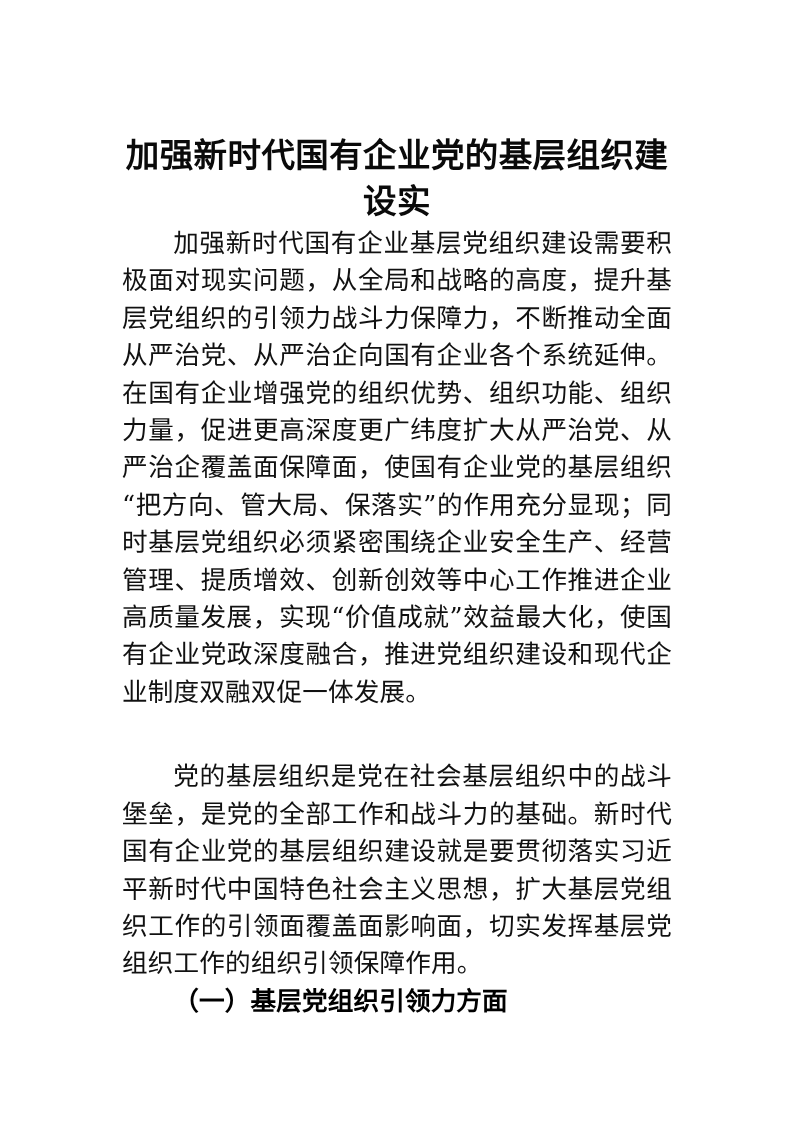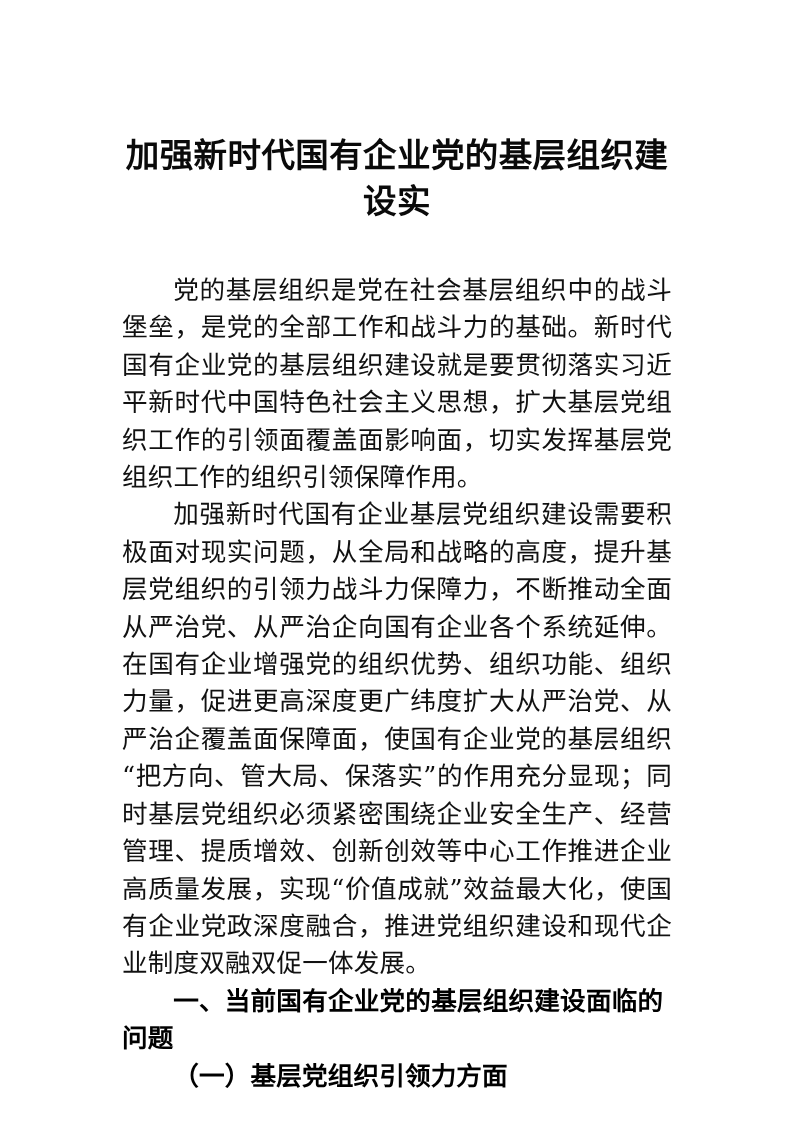--- a/index.html
+++ b/index.html
@@ -106,25 +106,24 @@
 <body>
 
 <div class="page">
 
   <div class="page-header-band"></div>
 
   <div class="page-body">
 
     <h1 class="doc-title"><span>加强新时代国有企业党的基层组织建设实</span><br></h1>
 
+    <p class="para">加强新时代国有企业基层党组织建设需要积极面对现实问题，从全局和战略的高度，提升基层党组织的引领力战斗力保障力，不断推动全面从严治党、从严治企向国有企业各个系统延伸。在国有企业增强党的组织优势、组织功能、组织力量，促进更高深度更广纬度扩大从严治党、从严治企覆盖面保障面，使国有企业党的基层组织“把方向、管大局、保落实”的作用充分显现；同时基层党组织必须紧密围绕企业安全生产、经营管理、提质增效、创新创效等中心工作推进企业高质量发展，实现“价值成就”效益最大化，使国有企业党政深度融合，推进党组织建设和现代企业制度双融双促一体发展。</p>
+
     <p class="para para-first">党的基层组织是党在社会基层组织中的战斗堡垒，是党的全部工作和战斗力的基础。新时代国有企业党的基层组织建设就是要贯彻落实习近平新时代中国特色社会主义思想，扩大基层党组织工作的引领面覆盖面影响面，切实发挥基层党组织工作的组织引领保障作用。</p>
 
-    <p class="para">加强新时代国有企业基层党组织建设需要积极面对现实问题，从全局和战略的高度，提升基层党组织的引领力战斗力保障力，不断推动全面从严治党、从严治企向国有企业各个系统延伸。在国有企业增强党的组织优势、组织功能、组织力量，促进更高深度更广纬度扩大从严治党、从严治企覆盖面保障面，使国有企业党的基层组织“把方向、管大局、保落实”的作用充分显现；同时基层党组织必须紧密围绕企业安全生产、经营管理、提质增效、创新创效等中心工作推进企业高质量发展，实现“价值成就”效益最大化，使国有企业党政深度融合，推进党组织建设和现代企业制度双融双促一体发展。</p>
-
-    <h2 class="heading-1">一、当前国有企业党的基层组织建设面临的问题</h2>
 
     <h3 class="heading-2">（一）基层党组织引领力方面</h3>
 
   </div>
 
   <div class="page-footer-band"></div>
 
 </div>
 
 </body></html>

